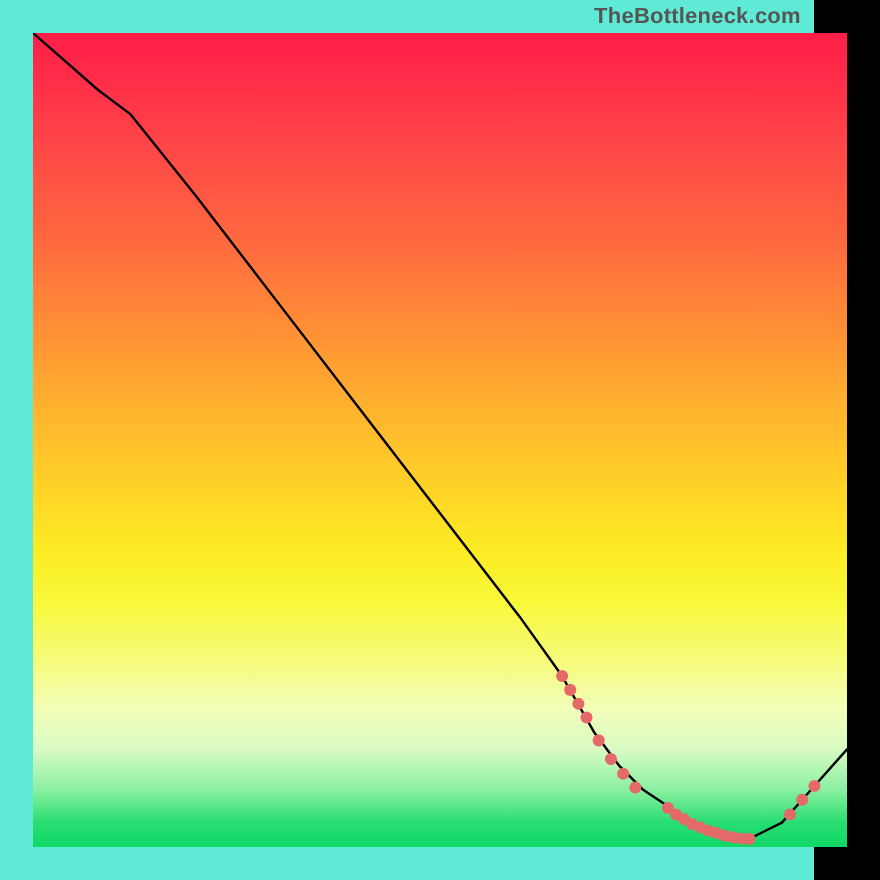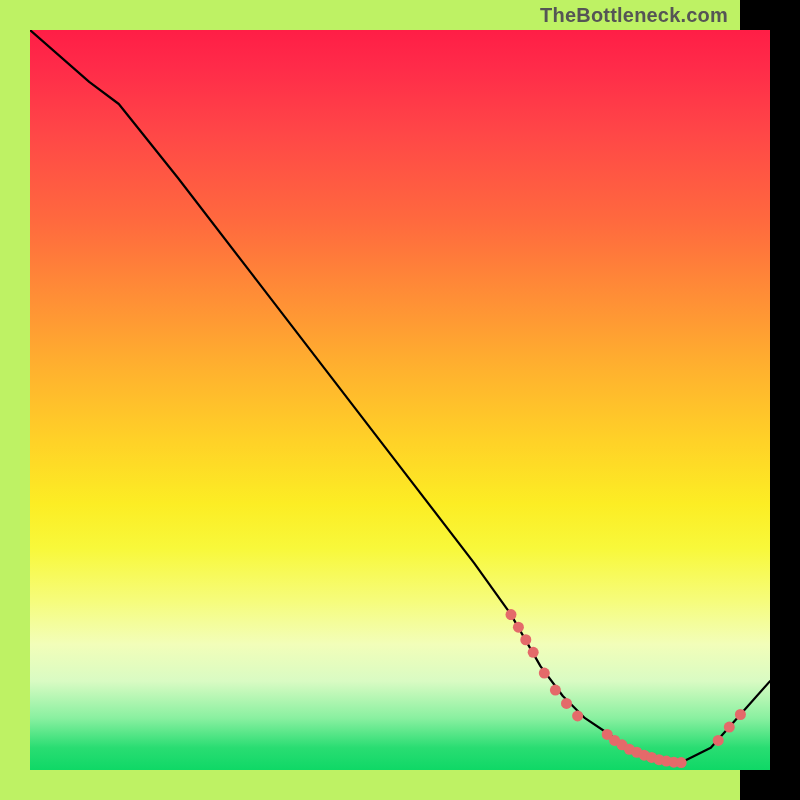--- a/index.html
+++ b/index.html
@@ -8,21 +8,21 @@
     width: 800px;
     height: 800px;
     background: #000;
     overflow: hidden;
     font-family: Arial, Helvetica, sans-serif;
   }
   .frame {
     position: relative;
     width: 740px;
     height: 800px;
-    background: #bef264;
+    background: #5eead4;
   }
   .watermark {
     position: absolute;
     top: 4px;
     right: 12px;
     color: #555;
     font-size: 20px;
     font-weight: 600;
     letter-spacing: 0.2px;
     z-index: 10;

